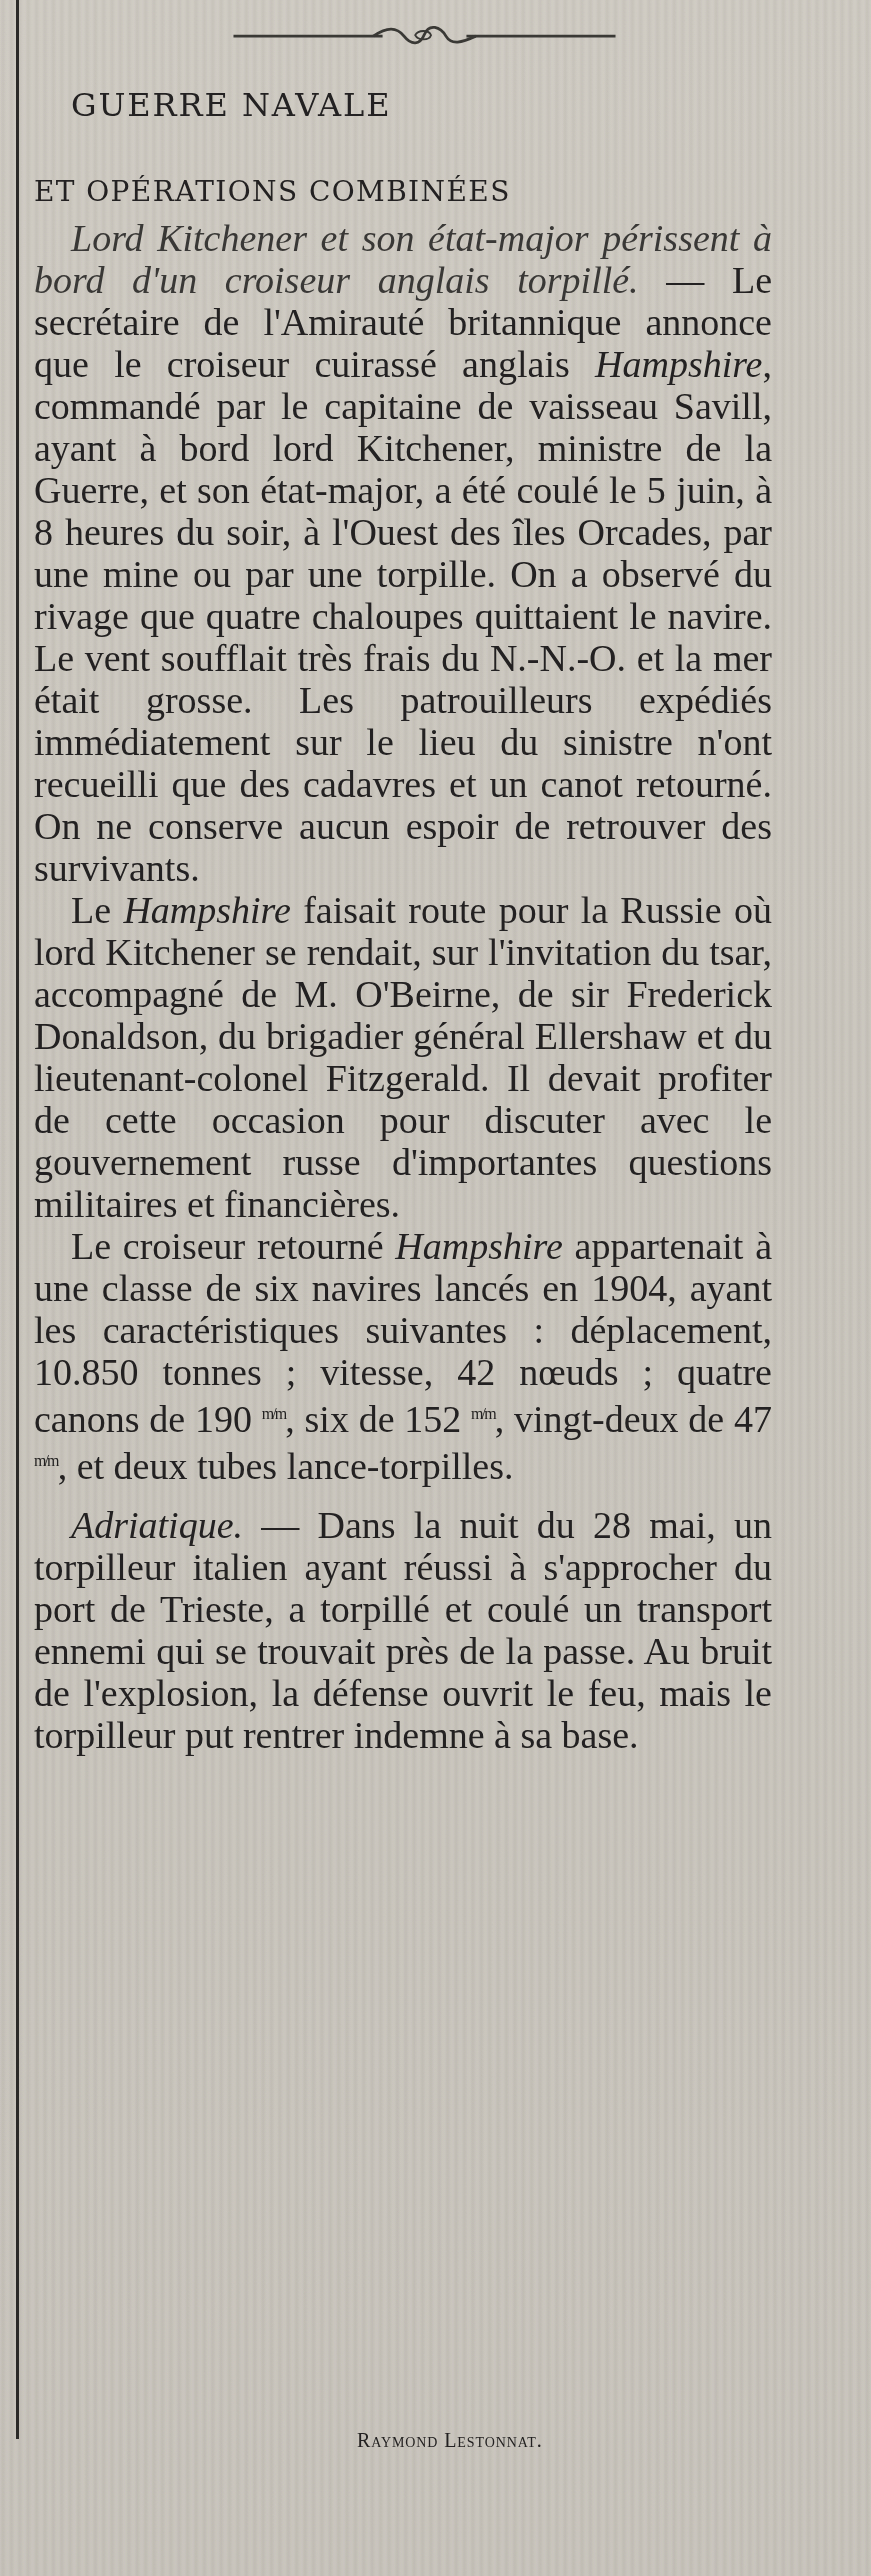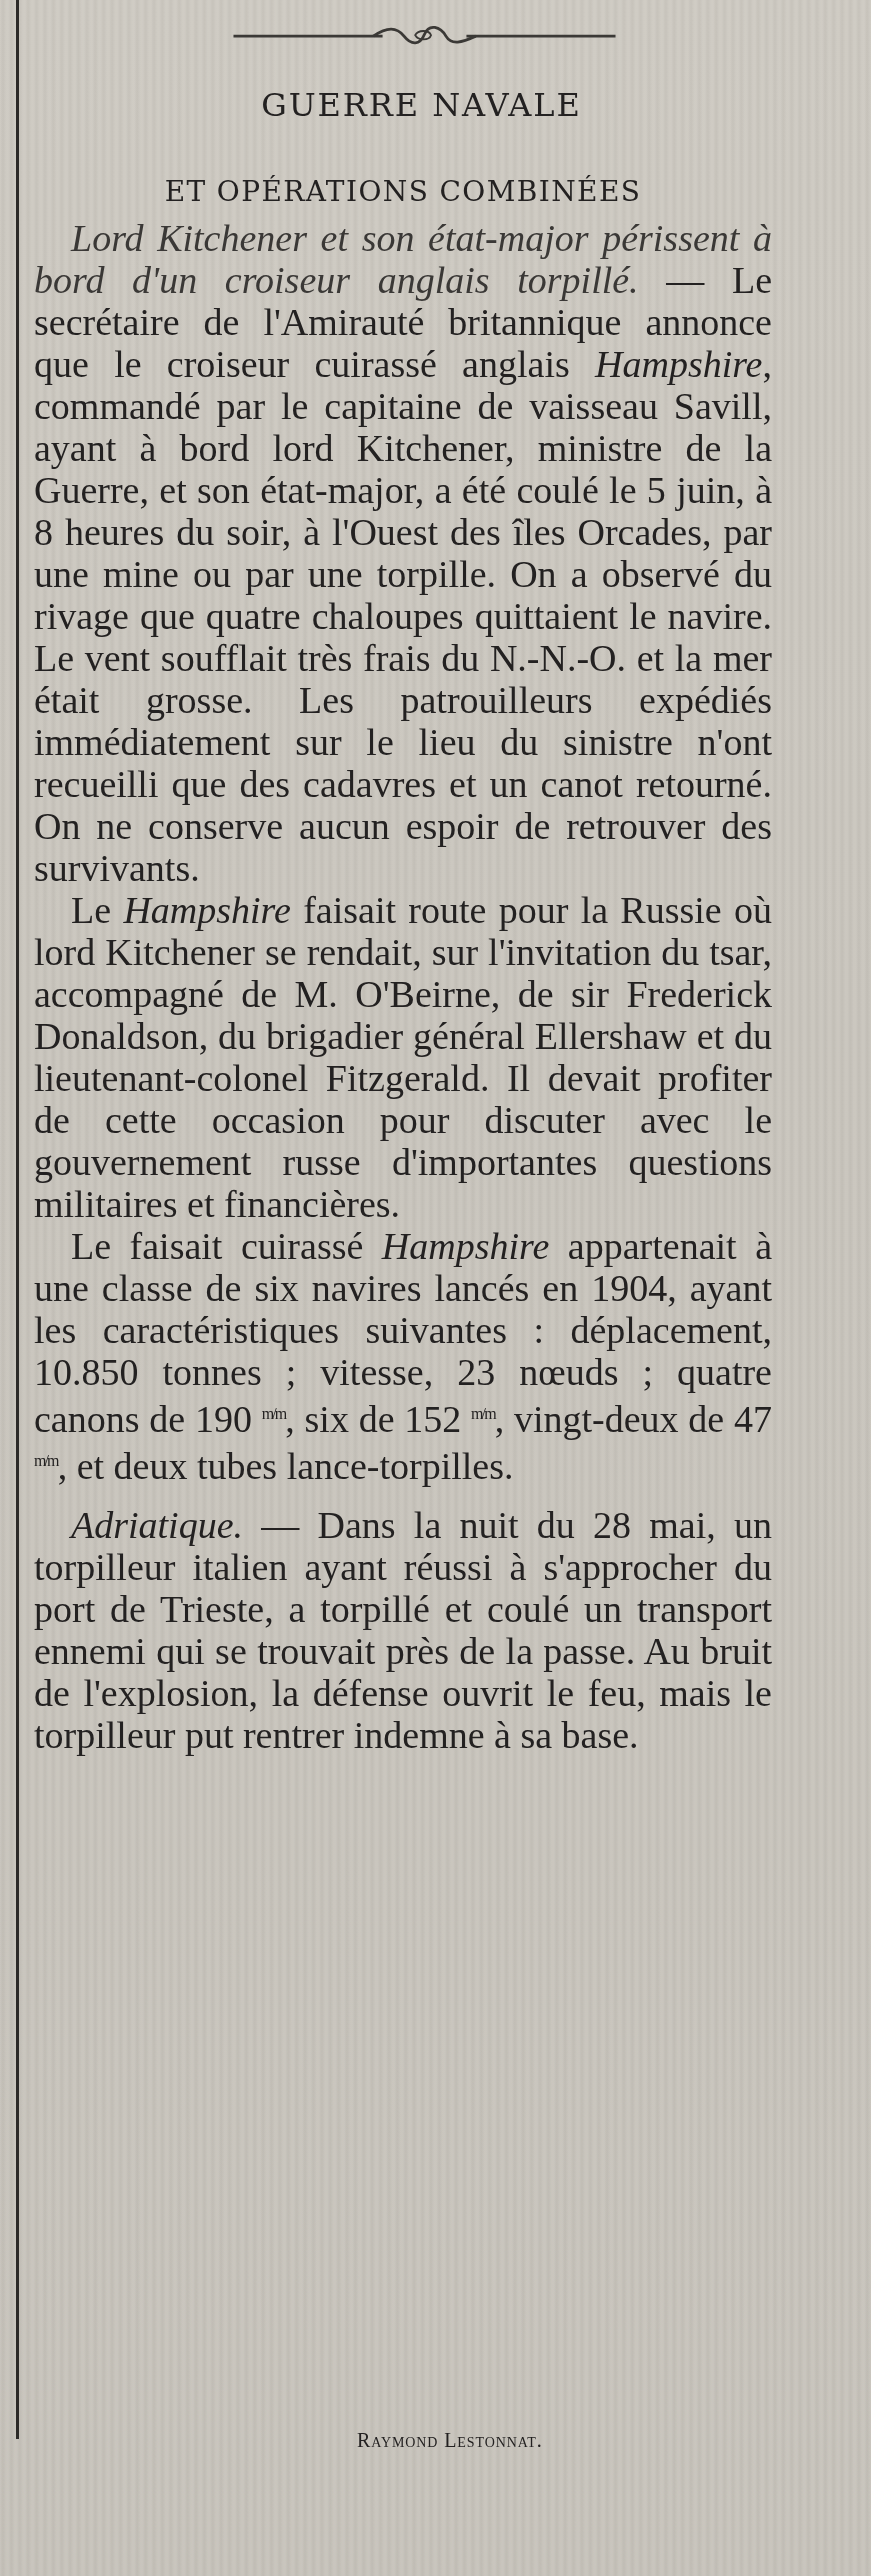--- a/index.html
+++ b/index.html
@@ -38,21 +38,20 @@
       left: 199px;
       top: 24px;
       width: 383px;
       height: 20.5px;
     }
     .ornament svg { display: block; }
     .headline {
       position: absolute;
       left: 0;
       width: 738px;
-      text-align: center;
       font-family: "DejaVu Serif", serif;
       font-weight: normal;
       letter-spacing: 1.9px;
       margin: 0;
     }
     .headline.h1 {
       top: 86px;
       font-size: 32px;
       padding-left: 37px;
       box-sizing: border-box;
@@ -126,22 +125,22 @@
       <span class="it">Hampshire</span><span>, commandé par le capitaine de vaisseau Savill, ayant à bord lord Kitchener, ministre de la Guerre, et son état-major, a été coulé le 5 juin, à 8 heures du soir, à l'Ouest des îles Orcades, par une mine ou par une torpille. On a observé du rivage que quatre chaloupes quittaient le navire. Le vent soufflait très frais du N.-N.-O. et la mer était grosse. Les patrouilleurs expédiés immédiatement sur le lieu du sinistre n'ont recueilli que des cadavres et un canot retourné. On ne conserve aucun espoir de retrouver des survivants.</span>
     </p>
 
     <p>
       <span>Le</span>
       <span class="it">Hampshire</span><span> faisait route pour la Russie où lord Kitchener se rendait, sur l'invitation du tsar, accompagné de M. O'Beirne, de sir Frederick Donaldson, du brigadier général Ellershaw et du lieutenant-colonel Fitzgerald. Il devait profiter de cette occasion pour discuter avec le gouvernement russe d'importantes questions militaires et financières.</span>
     </p>
 
 
     <p>
-      <span>Le faisait cuirassé</span>
-      <span class="it">Hampshire</span><span> appartenait à une classe de six navires lancés en 1904, ayant les caractéristiques suivantes : déplacement, 10.850 tonnes ; vitesse, 23 nœuds ; quatre canons de 190</span>
+      <span>Le croiseur retourné</span>
+      <span class="it">Hampshire</span><span> appartenait à une classe de six navires lancés en 1904, ayant les caractéristiques suivantes : déplacement, 10.850 tonnes ; vitesse, 42 nœuds ; quatre canons de 190</span>
       <span class="sup">m/m</span><span>, six de 152</span>
       <span class="sup">m/m</span><span>, vingt-deux de 47</span>
       <span class="sup">m/m</span><span>, et deux tubes lance-torpilles.</span>
     </p>
 
 
     <p class="gap">
       <span class="it">Adriatique.</span><span> — Dans la nuit du 28 mai, un torpilleur italien ayant réussi à s'approcher du port de Trieste, a torpillé et coulé un transport ennemi qui se trouvait près de la passe. Au bruit de l'explosion, la défense ouvrit le feu, mais le torpilleur put rentrer indemne à sa base.</span>
     </p>
 

